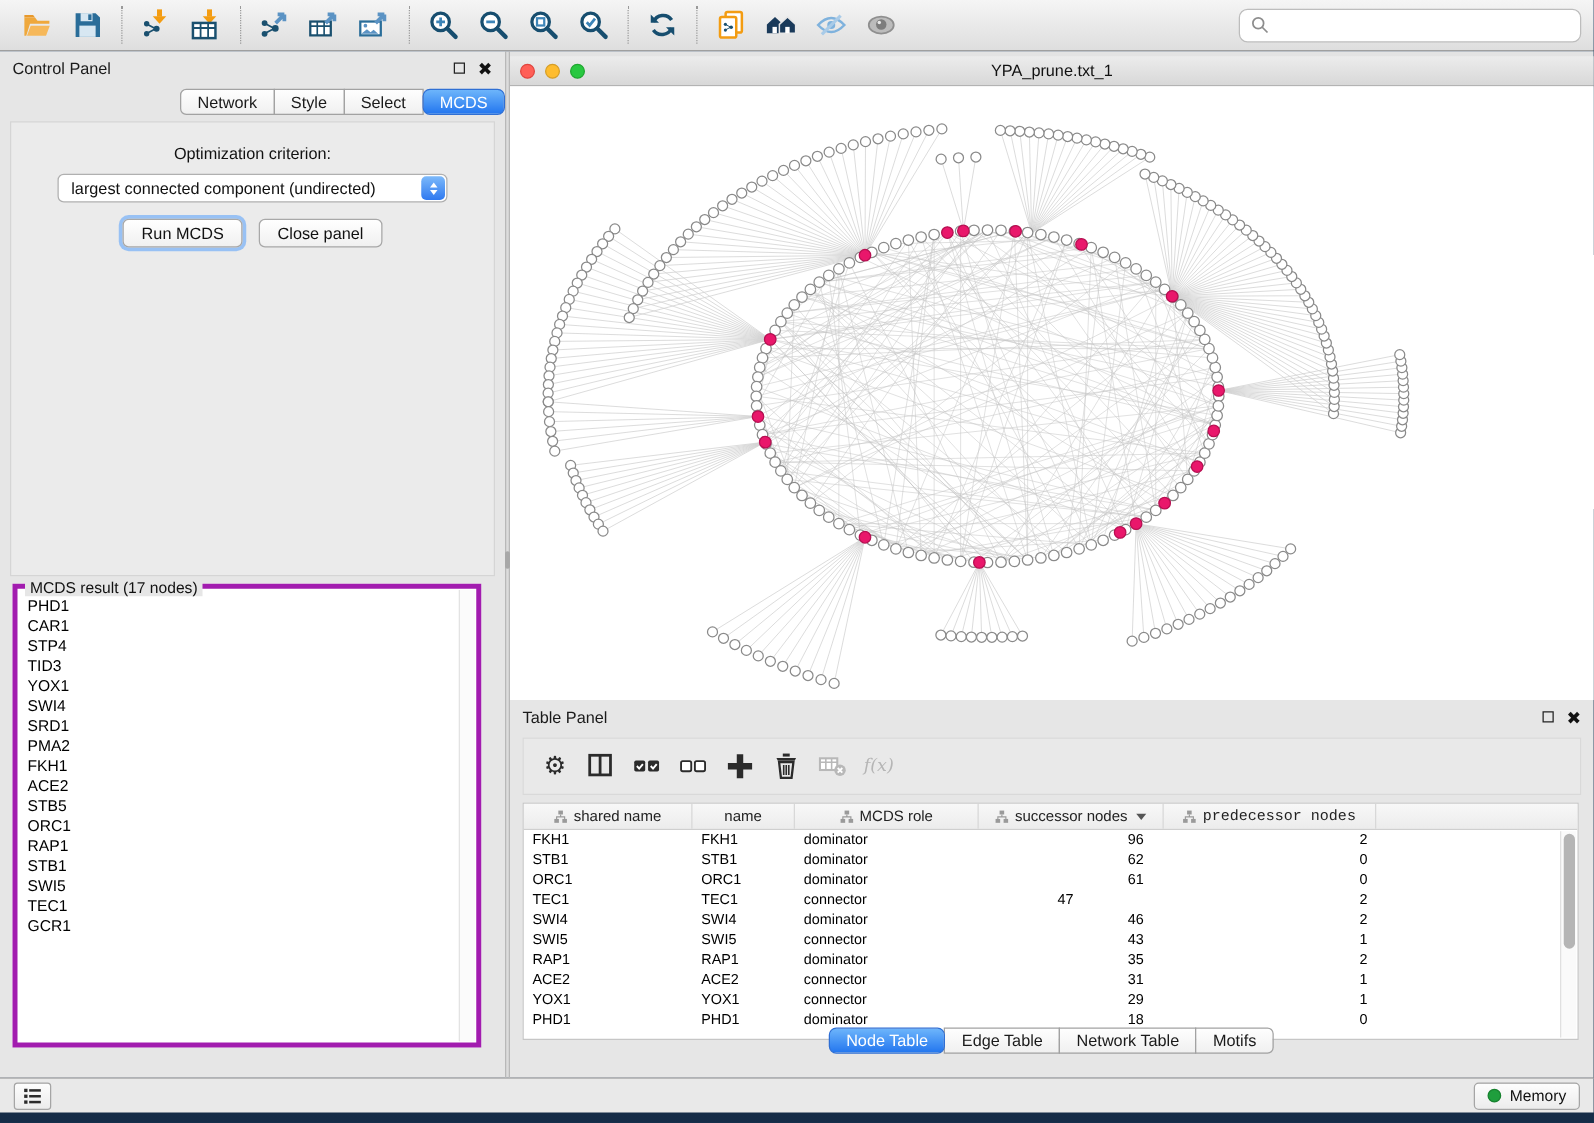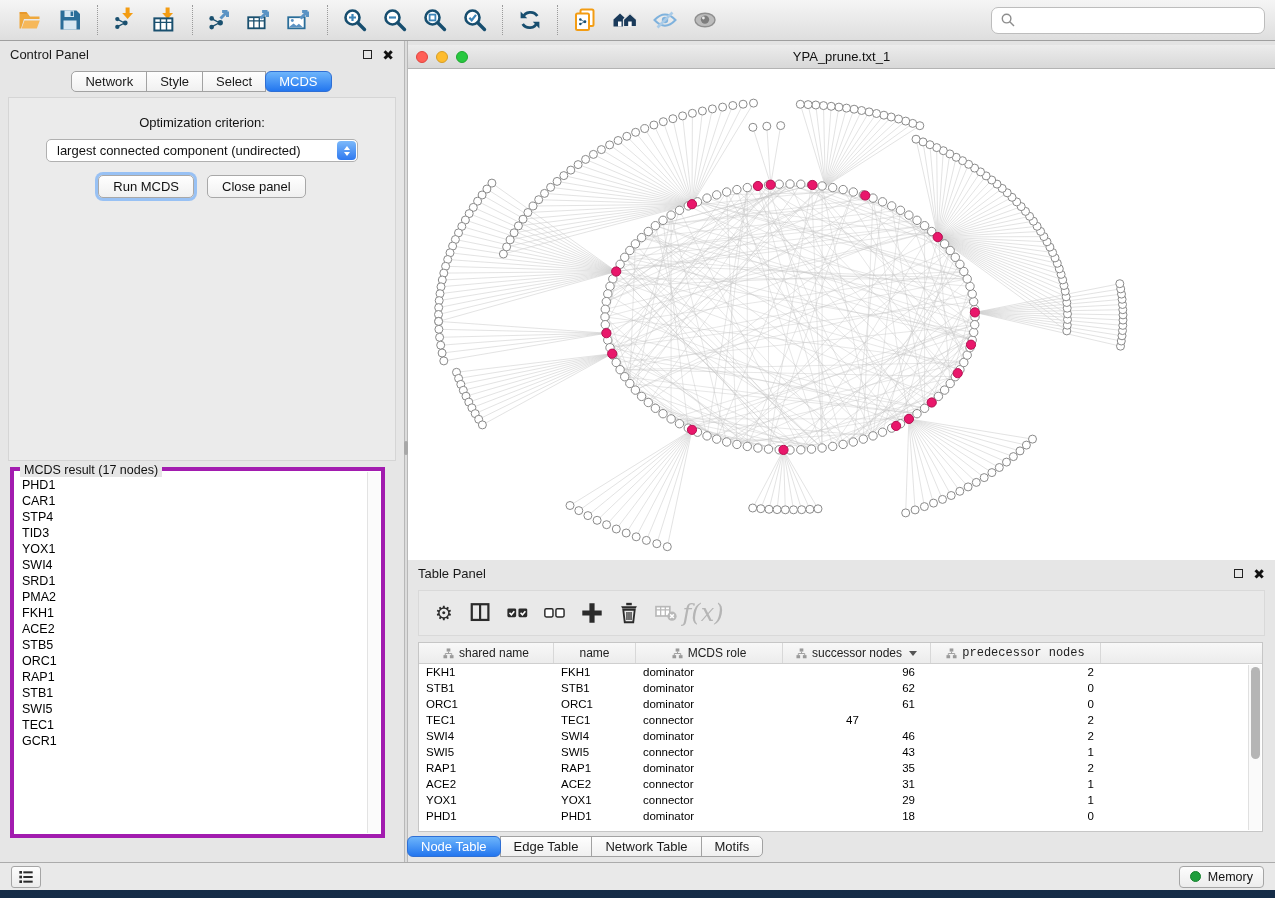--- a/index.html
+++ b/index.html
@@ -15,21 +15,21 @@
   .search-box{margin-left:auto;width:274px;height:27px;border:1px solid #bdbdbd;border-radius:7px;background:#fff;display:flex;align-items:center;gap:6px;padding:0 9px}
   .search-box svg{width:14px;height:14px;flex:none}
   .search-box input{border:none;outline:none;flex:1;font-size:13px;background:transparent;font-family:inherit}
 
   
   .left-panel{position:absolute;left:0;top:41px;width:404px;height:821px;background:#e6e6e6}
   .panel-head{height:27px;display:flex;align-items:center;padding:0 10px;font-size:13px;color:#1a1a1a}
   .win-ctrls{margin-left:auto;display:flex;gap:10px;align-items:center}
   .float-box{width:9px;height:9px;border:1.5px solid #222}
   .close-x{font-weight:bold;font-size:14px;color:#111;line-height:1}
-  .cp-tabs{display:flex;justify-content:center;margin-top:3px;position:relative;z-index:2}
+  .cp-tabs{display:flex;justify-content:flex-end;margin-top:3px;position:relative;z-index:2}
   .seg{height:21px;padding:2px 13px;font-size:13px;display:flex;align-items:center;background:linear-gradient(#fefefe,#f0f0f0);border:1px solid #a2a2a2;margin-left:-1px;color:#1a1a1a;white-space:nowrap}
   .seg.first{border-radius:5px 0 0 5px}
   .seg.last{border-radius:0 5px 5px 0}
   .seg.active{background:linear-gradient(#6db5fb,#2376ef);border:1px solid #2f6fd4;border-radius:6px;color:#fff;z-index:3}
   .cp-card{position:absolute;left:8px;right:8px;top:56px;height:364px;background:#ebebeb;border:1px solid #d5d5d5}
   .opt-label{margin-top:17px;text-align:center;font-size:13px;color:#111}
   .select{margin:9px auto 0;width:312px;height:23px;background:#fff;border:1px solid #b0b0b0;border-radius:5px;display:flex;align-items:center;position:relative;font-size:13px;color:#111;padding-left:10px}
   .stepper{position:absolute;right:1px;top:1px;bottom:1px;width:19px;border-radius:4px;background:linear-gradient(#7cb9fa,#2f79f0);display:flex;flex-direction:column;align-items:center;justify-content:center;gap:2px}
   .chev-up{width:0;height:0;border-left:3.5px solid transparent;border-right:3.5px solid transparent;border-bottom:4px solid #fff}
   .chev-dn{width:0;height:0;border-left:3.5px solid transparent;border-right:3.5px solid transparent;border-top:4px solid #fff}
@@ -56,31 +56,31 @@
   .net-title{position:absolute;left:0;right:0;text-align:center;font-size:13px;color:#111}
   .net-canvas{position:absolute;left:0;right:0;top:28px;bottom:0;background:#fff}
   .net-canvas svg{width:100%;height:100%;display:block}
 
   
   .table-panel{position:absolute;left:408px;top:560px;width:867px;height:302px;background:#e6e6e6}
   .tp-toolbar{position:absolute;left:10px;right:10px;top:30px;height:46px;background:#e9e9e9;border:1px solid #d9d9d9;display:flex;align-items:center;gap:3px;padding:0 8px}
   .tp-btn{width:34px;height:34px;display:flex;align-items:center;justify-content:center}
   .tp-btn svg{width:24px;height:24px}
   .gear-char{font-size:20px;color:#2b2b2b;line-height:1}
-  .fx-char{font-family:"DejaVu Serif","Liberation Serif",serif;font-style:italic;font-size:24px;color:#b5b5b5}
+  .fx-char{font-family:"DejaVu Serif","Liberation Serif",serif;font-style:italic;font-size:14px;color:#b5b5b5}
   .tp-table{position:absolute;left:10px;width:845px;top:82px;height:190px;background:#fff;border:1px solid #c6c6c6;overflow:hidden}
   .thead{display:flex;height:21px;background:linear-gradient(#f8f8f8,#ececec);border-bottom:1px solid #cfcfcf;font-size:12px;color:#222}
   .th{display:flex;align-items:center;justify-content:center;gap:5px;border-right:1px solid #d8d8d8;flex:none}
   .tr{display:flex;height:16px;font-size:11.5px;color:#000;align-items:center}
   .td{padding:0 7px;white-space:nowrap;overflow:hidden;flex:none}
   .td.num{text-align:right}
   .sort-chev{width:0;height:0;border-left:4px solid transparent;border-right:4px solid transparent;border-top:5px solid #555;margin-left:2px}
   .tp-scroll{position:absolute;right:1px;top:22px;bottom:1px;width:13px;background:#fafafa;border-left:1px solid #e0e0e0}
   .tp-thumb{position:absolute;left:2px;width:9px;top:2px;height:92px;background:#b5b5b5;border-radius:5px}
-  .tp-tabs{position:absolute;left:0;right:0;top:276px;display:flex;}
+  .tp-tabs{position:absolute;left:0;right:0;top:262px;display:flex;justify-content:center}
 
   
   .status-bar{position:absolute;left:0;bottom:8px;width:1275px;height:28px;background:#e9e9e9;border-top:1px solid #ababab;display:flex;align-items:center;padding:0 11px}
   .list-btn{width:30px;height:22px;border:1px solid #a5a5a5;background:linear-gradient(#fdfdfd,#ececec);border-radius:3px;display:flex;align-items:center;justify-content:center}
   .mem-btn{margin-left:auto;height:22px;border:1px solid #a5a5a5;background:linear-gradient(#fdfdfd,#ececec);border-radius:4px;display:flex;align-items:center;gap:7px;padding:0 10px;font-size:12.5px;color:#111}
   .mem-dot{width:11px;height:11px;border-radius:50%;background:#1f9e3d;border:1px solid #17822f}
 </style>
 </head>
 <body>
 

